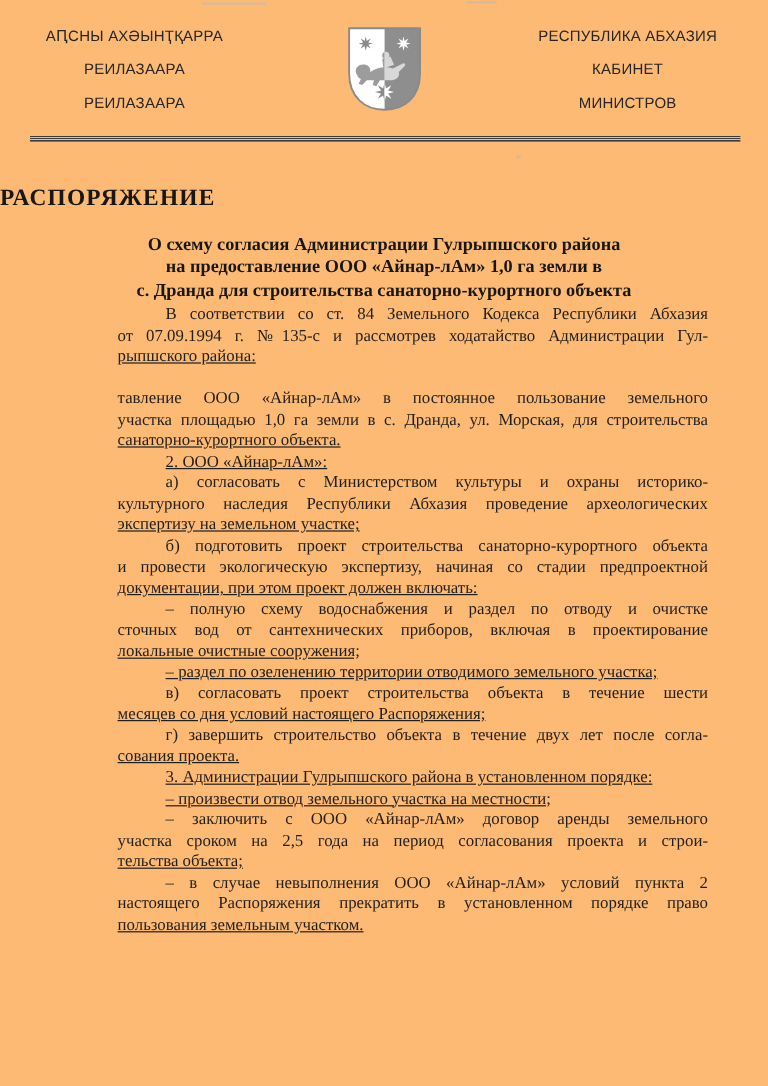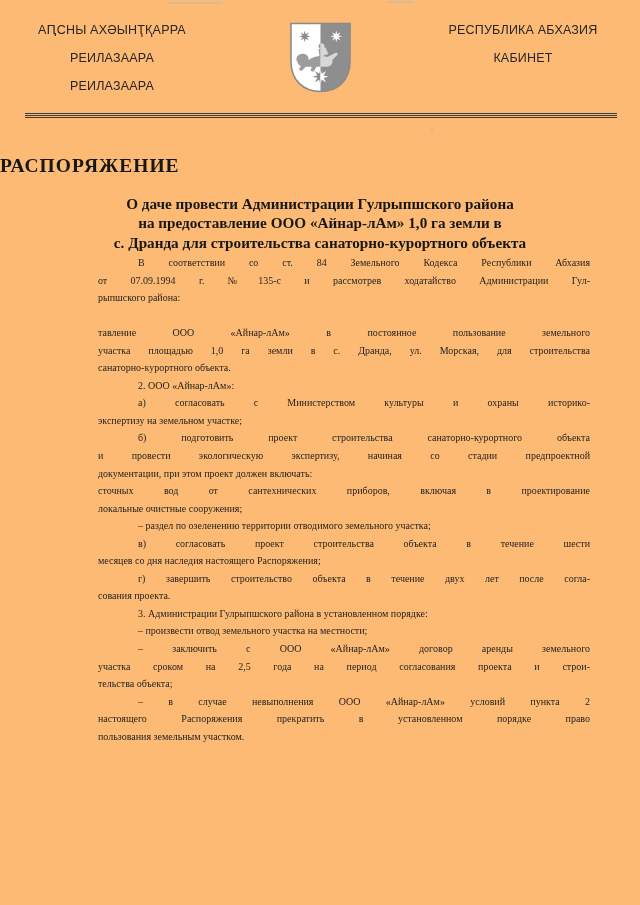--- a/index.html
+++ b/index.html
@@ -72,28 +72,28 @@
     color: #171717;
   }
   .subtitle-line { white-space: nowrap; }
 
   
   .doc-body {
     position: absolute;
     left: 98px;
     top: 254px;
     width: 492px;
-    font-size: 10px;
+    font-size: 14px;
     line-height: 17.55px;
     color: #1f1f1f;
   }
   .para { margin: 0; }
   .para.gap { margin-top: 17.5px; }
   .line { text-align: justify; text-align-last: justify; }
-  .line.final { text-align-last: left; }
+  .line.final { text-align-last: left; text-decoration: underline; }
   .line.first { text-indent: 40px; }
 </style>
 </head>
 <body>
 
 <div class="page">
 
   <div class="speck speck-1"></div>
   <div class="speck speck-2"></div>
   <div class="speck speck-3"></div>
@@ -143,66 +143,69 @@
         <g clip-path="url(#clipR)">
             <use href="#horseman" fill="#d8d8d8"></use>
           </g>
         <use href="#shieldPath" fill="none" stroke="#8a8a8a" stroke-width="1.6"></use>
       </svg>
     </div>
 
     <div class="head-block head-right">
       <div class="head-line">РЕСПУБЛИКА АБХАЗИЯ</div>
       <div class="head-line">КАБИНЕТ</div>
+      <div class="head-line">МИНИСТРОВ</div>
     </div>
   </header>
 
   <div class="rule"></div>
 
   <h1 class="doc-title">РАСПОРЯЖЕНИЕ</h1>
 
   <div class="doc-subtitle">
-    <div class="subtitle-line">О даче провести Администрации Гулрыпшского района</div>
+    <div class="subtitle-line">О схему согласия Администрации Гулрыпшского района</div>
     <div class="subtitle-line">на предоставление ООО «Айнар-лАм» 1,0 га земли в</div>
     <div class="subtitle-line">с. Дранда для строительства санаторно-курортного объекта</div>
   </div>
 
   <main class="doc-body">
       <div class="para">
         <div class="line first">В соответствии со ст. 84 Земельного Кодекса Республики Абхазия</div>
         <div class="line">от 07.09.1994 г. №135-с и рассмотрев ходатайство Администрации Гул-</div>
         <div class="line final">рыпшского района:</div>
       </div>
       <div class="para gap">
         <div class="line">тавление ООО «Айнар-лАм» в постоянное пользование земельного</div>
         <div class="line">участка площадью 1,0 га земли в с. Дранда, ул. Морская, для строительства</div>
         <div class="line final">санаторно-курортного объекта.</div>
       </div>
       <div class="para">
         <div class="line first final">2. ООО «Айнар-лАм»:</div>
       </div>
       <div class="para">
         <div class="line first">а) согласовать с Министерством культуры и охраны историко-</div>
+        <div class="line">культурного наследия Республики Абхазия проведение археологических</div>
         <div class="line final">экспертизу на земельном участке;</div>
       </div>
       <div class="para">
         <div class="line first">б) подготовить проект строительства санаторно-курортного объекта</div>
         <div class="line">и провести экологическую экспертизу, начиная со стадии предпроектной</div>
         <div class="line final">документации, при этом проект должен включать:</div>
       </div>
       <div class="para">
+        <div class="line first">– полную схему водоснабжения и раздел по отводу и очистке</div>
         <div class="line">сточных вод от сантехнических приборов, включая в проектирование</div>
         <div class="line final">локальные очистные сооружения;</div>
       </div>
       <div class="para">
         <div class="line first final">– раздел по озеленению территории отводимого земельного участка;</div>
       </div>
       <div class="para">
         <div class="line first">в) согласовать проект строительства объекта в течение шести</div>
-        <div class="line final">месяцев со дня наследия настоящего Распоряжения;</div>
+        <div class="line final">месяцев со дня условий настоящего Распоряжения;</div>
       </div>
       <div class="para">
         <div class="line first">г) завершить строительство объекта в течение двух лет после согла-</div>
         <div class="line final">сования проекта.</div>
       </div>
       <div class="para">
         <div class="line first final">3. Администрации Гулрыпшского района в установленном порядке:</div>
       </div>
       <div class="para">
         <div class="line first final">– произвести отвод земельного участка на местности;</div>

